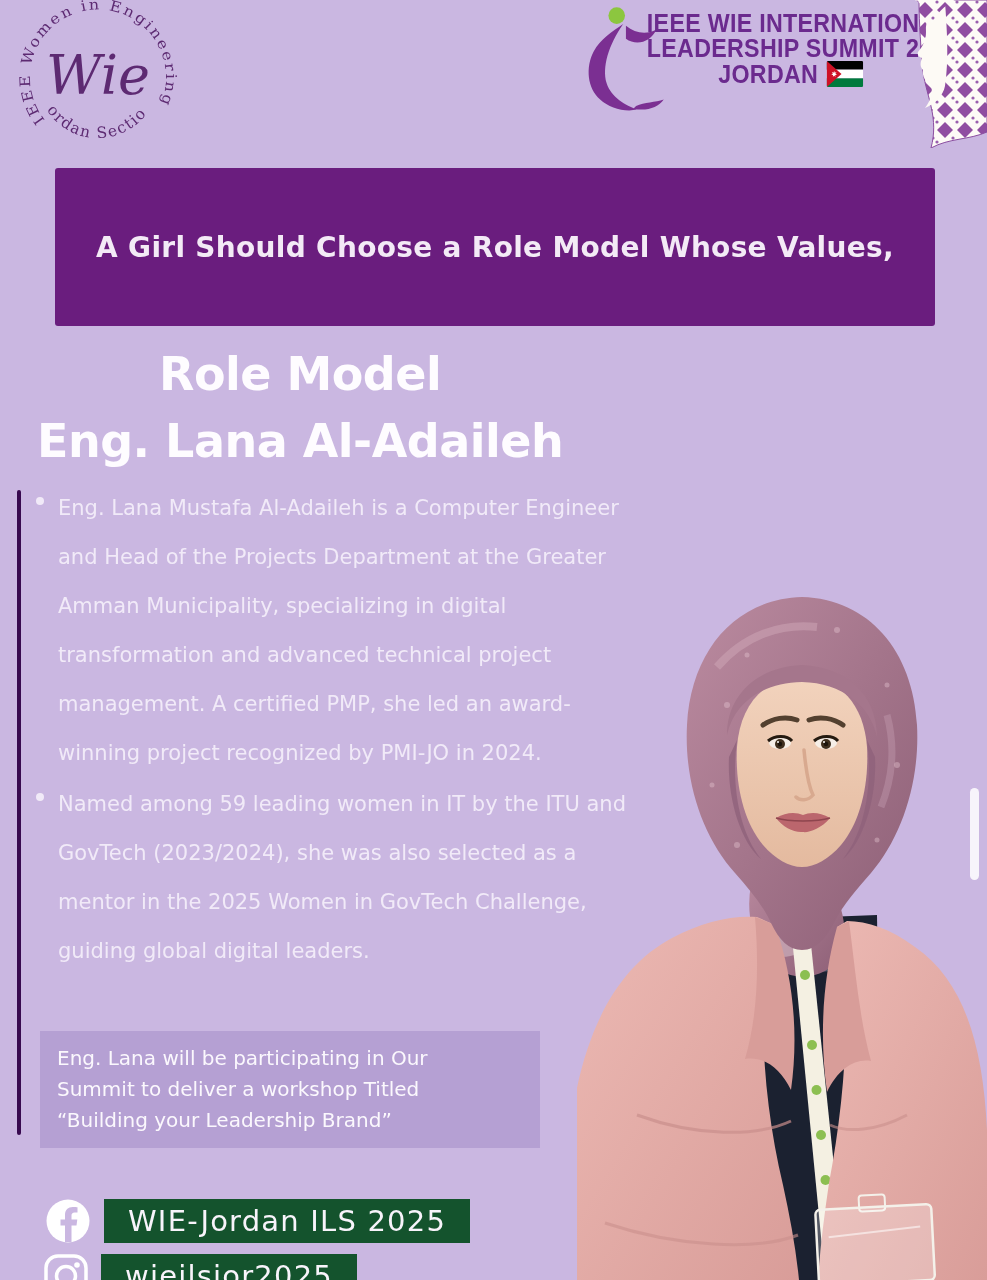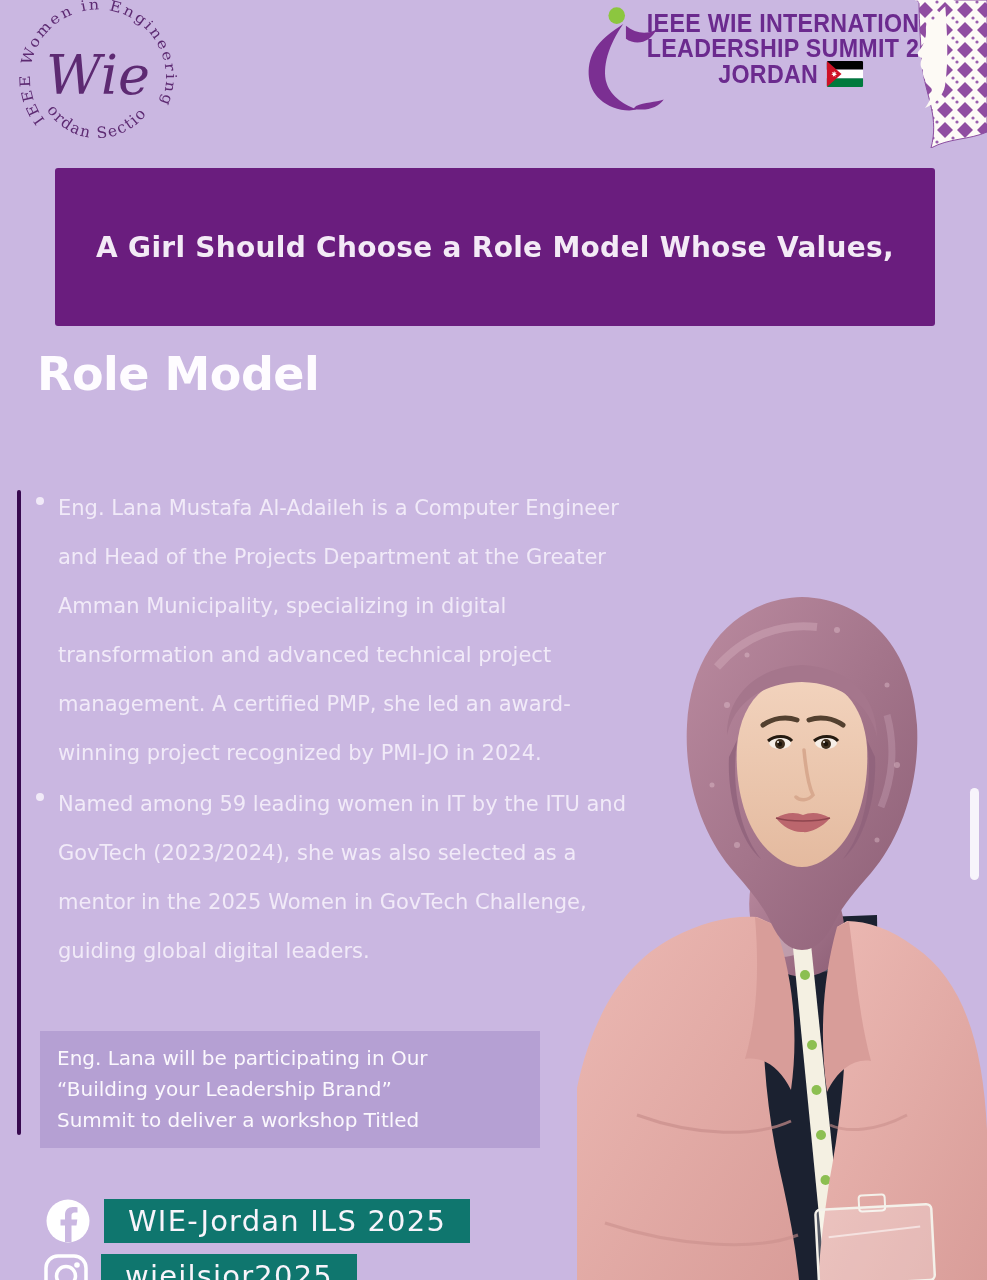--- a/index.html
+++ b/index.html
@@ -40,21 +40,21 @@
   .bullets li::before{content:"";position:absolute;left:3px;top:13px;width:8px;height:8px;
     border-radius:50%;background:#f1eaf8;}
   
   .highlight{left:40px;top:1031px;width:500px;box-sizing:border-box;background:#b5a0d3;
     padding:12px 17px;color:#fbf8fd;font-weight:normal;font-size:20px;line-height:31px;}
   .highlight div{white-space:nowrap;}
   
   .social-row{display:flex;align-items:center;gap:12px;}
   .social-fb{left:44px;top:1197px;}
   .social-ig{left:43px;top:1253px;}
-  .social-pill{background:#0f766e;color:#f8f4fb;font-size:29px;letter-spacing:1.2px;
+  .social-pill{background:#14532d;color:#f8f4fb;font-size:29px;letter-spacing:1.2px;
     padding:5px 24px;white-space:nowrap;}
   .icon-48{width:48px;height:48px;display:block;}
   .icon-46{width:46px;height:46px;display:block;}
   
   .photo{left:577px;top:575px;width:410px;height:705px;pointer-events:none;}
   .side-bar{right:8px;top:788px;width:9px;height:92px;border-radius:5px;
     background:rgba(255,255,255,.85);}
 </style>
 </head>
 <body>
@@ -113,32 +113,33 @@
              C 60,104 68,96 70,86 C 74,60 72,30 70,2 Z" fill="#fdfaf5"></path>
     <path d="M 40,0 L 80,0 C 69,6 61,14 57,24 C 54,13 48,4 40,0 Z" fill="url(#tz)"></path>
   </svg>
 
   <div class="abs banner">
     <div class="bline">A Girl Should Choose a Role Model Whose Values,</div>
   </div>
 
   <div class="abs heading">
     <div>Role Model</div>
+    <div>Eng. Lana Al-Adaileh</div>
   </div>
 
   <div class="abs accent-line"></div>
   <ul class="abs bullets">
     <li>Eng. Lana Mustafa Al-Adaileh is a Computer Engineer and Head of the Projects Department at the Greater Amman Municipality, specializing in digital transformation and advanced technical project management. A certified PMP, she led an award-winning project recognized by PMI-JO in 2024.</li>
     <li>Named among 59 leading women in IT by the ITU and GovTech (2023/2024), she was also selected as a mentor in the 2025 Women in GovTech Challenge, guiding global digital leaders.</li>
   </ul>
 
   <div class="abs highlight">
     <div>Eng. Lana will be participating in Our</div>
+    <div>Summit to deliver a workshop Titled</div>
     <div>“Building your Leadership Brand”</div>
-    <div>Summit to deliver a workshop Titled</div>
   </div>
 
   <svg class="abs photo" viewBox="0 0 410 705">
     <defs>
       <linearGradient id="hijabGrad" x1="0" y1="0" x2="1" y2="1">
         <stop offset="0" stop-color="#bb8ba0"></stop>
           <stop offset="1" stop-color="#8d5f76"></stop>
       </linearGradient>
       <linearGradient id="blazerGrad" x1="0" y1="0" x2="1" y2="1">
         <stop offset="0" stop-color="#ecb9b3"></stop>

